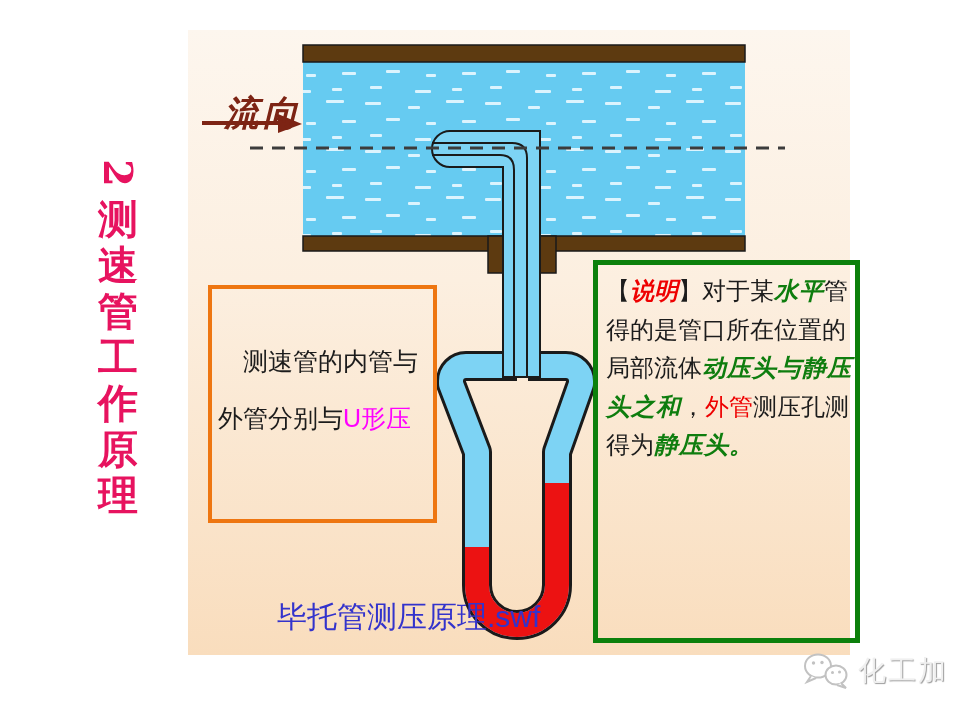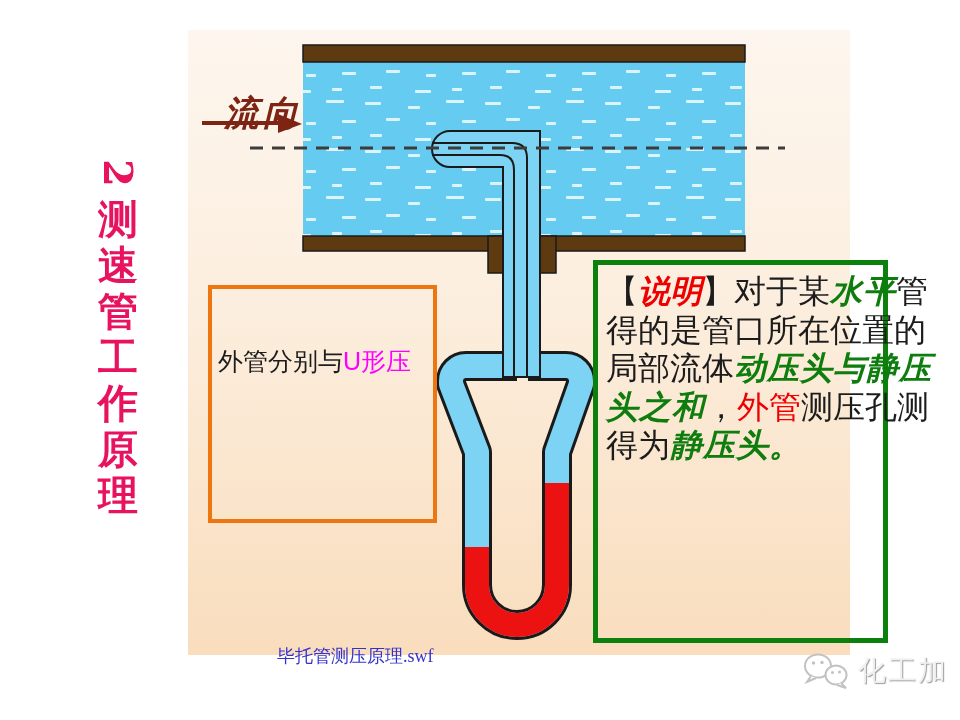--- a/index.html
+++ b/index.html
@@ -23,36 +23,36 @@
   
   .flow-label{position:absolute;left:224px;top:90px;font-family:"DejaVu Serif",serif;
               font-weight:bold;font-size:35px;letter-spacing:4px;color:var(--maroon);
               font-style:italic;}
 
   
   .note-box{position:absolute;left:208px;top:285px;width:229px;height:238px;
             border:4px solid var(--orange);box-sizing:border-box;
             padding:44px 6px 0 6px;font-size:25px;line-height:57px;color:#1c1c1c;}
   
-  .explain-box{position:absolute;left:593px;top:260px;width:295px;height:383px;
+  .explain-box{position:absolute;left:593px;top:260px;width:267px;height:383px;
                border:5px solid var(--greenborder);box-sizing:border-box;
-               padding:7px 6px 0 8px;font-size:32px;line-height:38.5px;color:#1c1c1c;}
+               padding:7px 6px 0 8px;font-size:24px;line-height:38.5px;color:#1c1c1c;}
 
   .tline{white-space:nowrap;}
   .seg-k{color:#1c1c1c;}
   .seg-red{color:var(--redtext);}
   .seg-redkai{color:var(--redtext);font-weight:bold;font-style:italic;
               font-family:"DejaVu Serif",serif;}
   .seg-greenkai{color:var(--greentext);font-weight:bold;font-style:italic;
                 font-family:"DejaVu Serif",serif;letter-spacing:1px;}
   .seg-magenta{color:var(--magenta);}
 
   
-  .swf-link{position:absolute;left:277px;top:597px;font-family:Liberation Serif, serif;
-            font-size:18px;color:var(--link);cursor:pointer;margin-top:47px;}
+  .swf-link{position:absolute;left:277px;top:597px;font-family:Liberation Sans, sans-serif;
+            font-size:30px;color:var(--link);cursor:pointer;}
 
   
   .logo{position:absolute;left:800px;top:650px;display:flex;align-items:center;gap:6px;justify-content:space-between;}
   .logo-text{font-size:28px;color:#f0f0f0;letter-spacing:2px;
              text-shadow:1px 1px 1px #9c9c9c,-1px -1px 0 #ffffff;}
 </style>
 </head>
 <body>
 
 <div class="stage">
@@ -118,20 +118,21 @@
 
     <g>
       <line x1="202" y1="123" x2="281" y2="123" style="stroke:var(--maroon)" stroke-width="4"></line>
       <polygon points="278,114 302,124 278,133" style="fill:var(--maroon)"></polygon>
     </g>
   </svg>
 
   <div class="flow-label">流向</div>
 
   <div class="note-box">
+      <div class="tline"><span class="seg seg-k">　测速管的内管与</span></div>
       <div class="tline"><span class="seg seg-k">外管分别与</span><span class="seg seg-magenta">U形压</span></div>
     </div>
 
   <div class="explain-box">
       <div class="tline"><span class="seg seg-k">【</span><span class="seg seg-redkai">说明</span><span class="seg seg-k">】</span><span class="seg seg-k">对于某</span><span class="seg seg-greenkai">水平</span><span class="seg seg-k">管</span></div>
       <div class="tline"><span class="seg seg-k">得的是管口所在位置的</span></div>
       <div class="tline"><span class="seg seg-k">局部流体</span><span class="seg seg-greenkai">动压头与静压</span></div>
       <div class="tline"><span class="seg seg-greenkai">头之和</span><span class="seg seg-k">，</span><span class="seg seg-red">外管</span><span class="seg seg-k">测压孔测</span></div>
       <div class="tline"><span class="seg seg-k">得为</span><span class="seg seg-greenkai">静压头。</span></div>
     </div>

